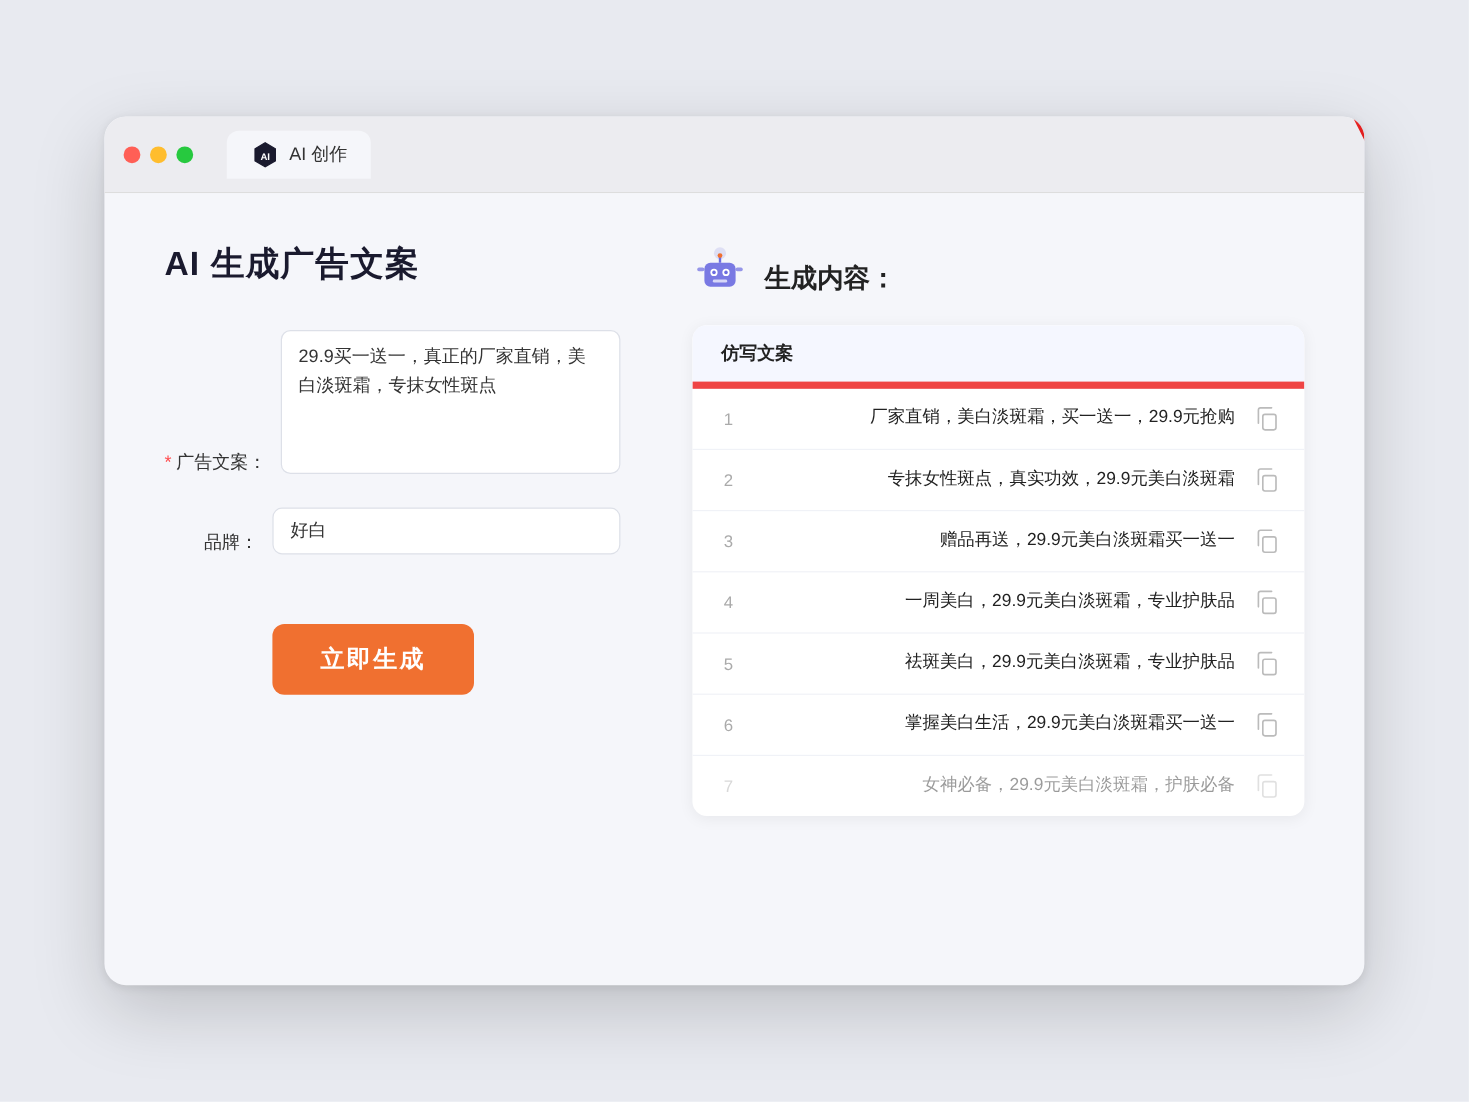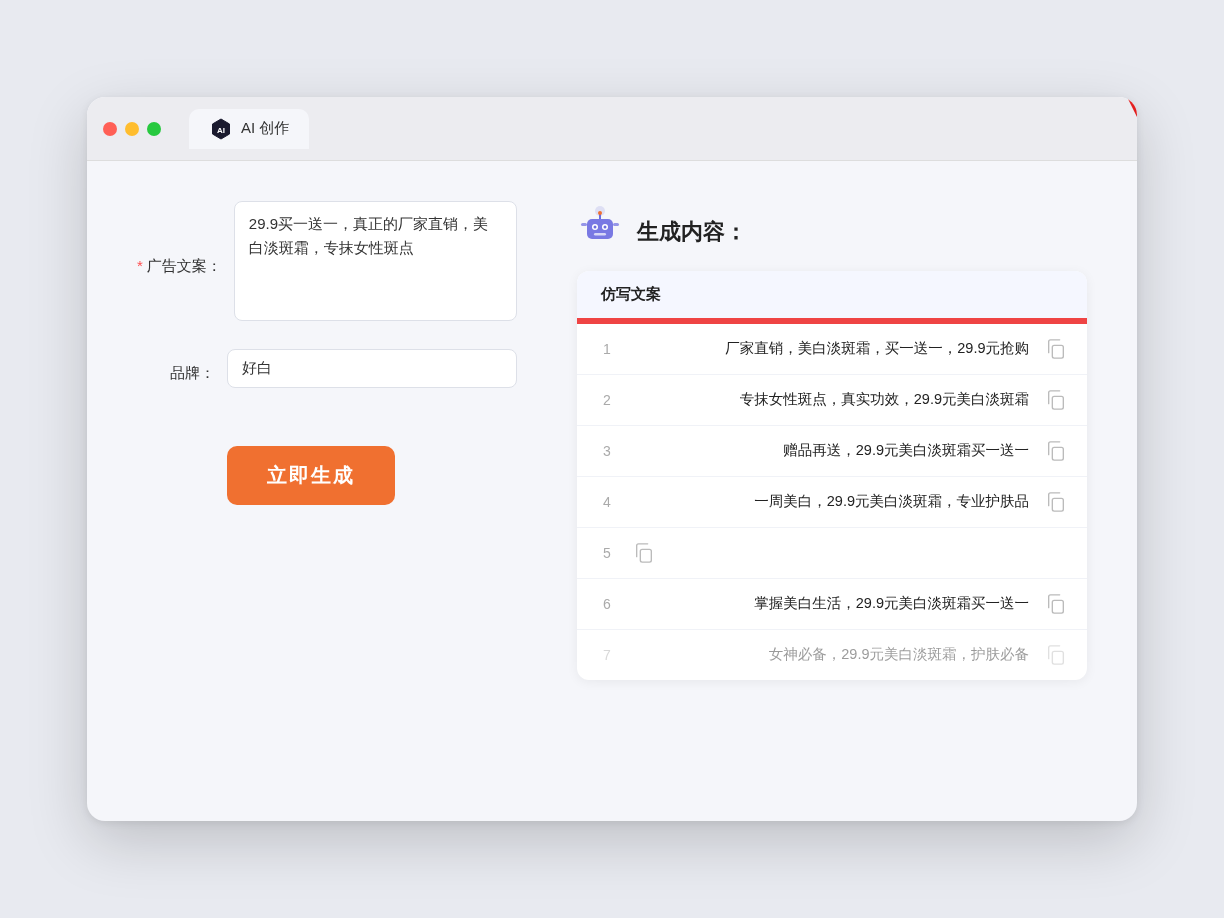--- a/index.html
+++ b/index.html
@@ -84,21 +84,21 @@
     .page-title {
       font-size: 28px;
       font-weight: 700;
       color: #1a1a2e;
       margin-bottom: 36px;
       letter-spacing: 1px;
     }
 
     .form-group {
       display: flex;
-      align-items: center;
+      align-items: flex-end;
       margin-bottom: 28px;
     }
 
     .form-label {
       font-size: 15px;
       color: #333;
       min-width: 90px;
       padding-top: 10px;
       text-align: right;
       padding-right: 12px;
@@ -266,20 +266,21 @@
         <polygon points="12,2 20.5,7 20.5,17 12,22 3.5,17 3.5,7" fill="#1a1a2e" stroke="#1a1a2e" stroke-width="1"></polygon>
         <text x="12" y="16" text-anchor="middle" fill="white" font-size="8" font-weight="bold" font-family="Arial">AI</text>
       </svg>
       <span>AI 创作</span>
     </div>
   </div>
 
   <div class="main-content">
 
     <div class="left-panel">
+      <h1 class="page-title">AI 生成广告文案</h1>
 
       
       <div class="form-group">
         <label class="form-label required">广告文案：</label>
         <textarea class="form-input" style="">29.9买一送一，真正的厂家直销，美白淡斑霜，专抹女性斑点</textarea>
       </div>
 
       
 
       
@@ -349,20 +350,21 @@
             <div class="result-row">
               <span class="row-num">4</span>
               <span class="row-text">一周美白，29.9元美白淡斑霜，专业护肤品</span>
               <svg class="copy-icon" viewBox="0 0 24 24" fill="none" stroke="currentColor" stroke-width="1.5">
       <rect x="8" y="8" width="12" height="14" rx="2" stroke="currentColor"></rect>
       <path d="M4 16V4a2 2 0 012-2h10" stroke="currentColor" stroke-linecap="round"></path>
     </svg>
             </div>
             <div class="result-row">
               <span class="row-num">5</span>
+              <span class="row-text">祛斑美白，29.9元美白淡斑霜，专业护肤品</span>
               <svg class="copy-icon" viewBox="0 0 24 24" fill="none" stroke="currentColor" stroke-width="1.5">
       <rect x="8" y="8" width="12" height="14" rx="2" stroke="currentColor"></rect>
       <path d="M4 16V4a2 2 0 012-2h10" stroke="currentColor" stroke-linecap="round"></path>
     </svg>
             </div>
             <div class="result-row">
               <span class="row-num">6</span>
               <span class="row-text">掌握美白生活，29.9元美白淡斑霜买一送一</span>
               <svg class="copy-icon" viewBox="0 0 24 24" fill="none" stroke="currentColor" stroke-width="1.5">
       <rect x="8" y="8" width="12" height="14" rx="2" stroke="currentColor"></rect>

